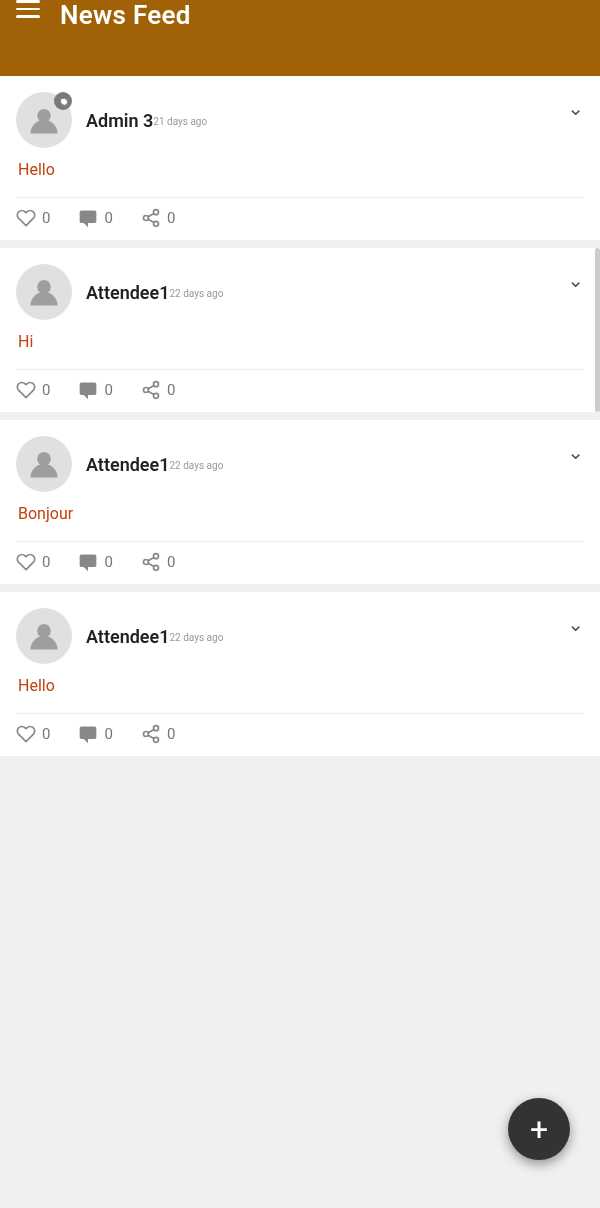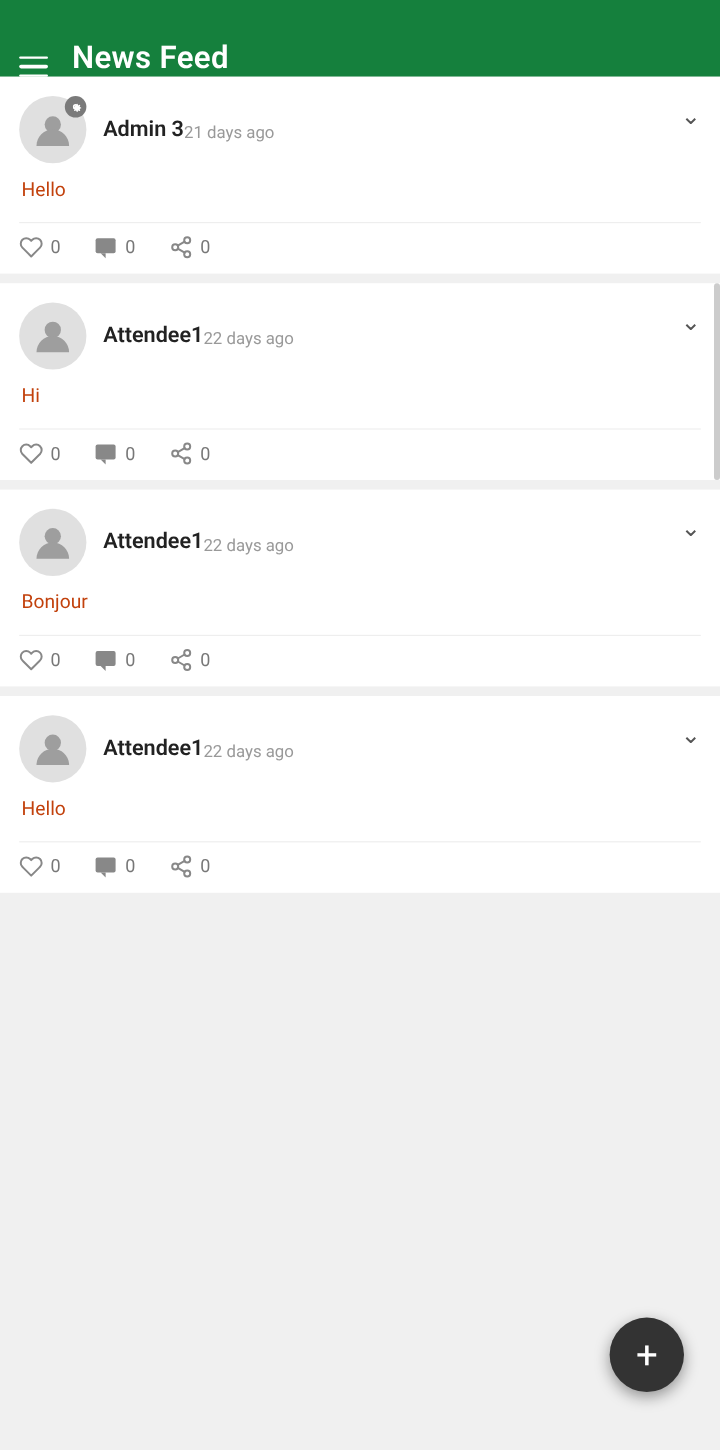--- a/index.html
+++ b/index.html
@@ -7,25 +7,25 @@
     body {
       font-family: 'Roboto', Arial, sans-serif;
       background: #f0f0f0;
       width: 600px;
       min-height: 1208px;
       position: relative;
     }
 
     
     .header {
-      background: #15803d;
-      display: flex;
-      align-items: flex-end;
+      background: #a16207;
+      display: flex;
+      align-items: flex-start;
       padding: 0 16px;
-      height: 64px;
+      height: 76px;
     }
     .header-menu-icon {
       display: flex;
       flex-direction: column;
       gap: 5px;
       cursor: pointer;
       margin-right: 20px;
     }
     .header-menu-icon span {
       display: block;
@@ -69,21 +69,21 @@
     .post-author-info {
       display: flex;
       flex-direction: row;
     }
     .post-author-name {
       font-size: 18px;
       font-weight: 600;
       color: #222;
     }
     .post-time {
-      font-size: 14px;
+      font-size: 10px;
       color: #999;
       margin-top: 6px;
     }
 
     .chevron-down {
       font-size: 20px;
       color: #555;
       cursor: pointer;
       margin-top: 4px;
     }

